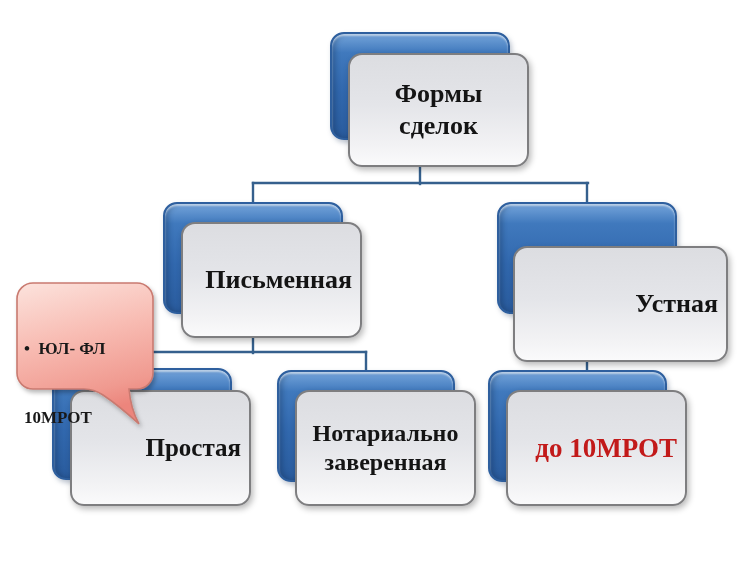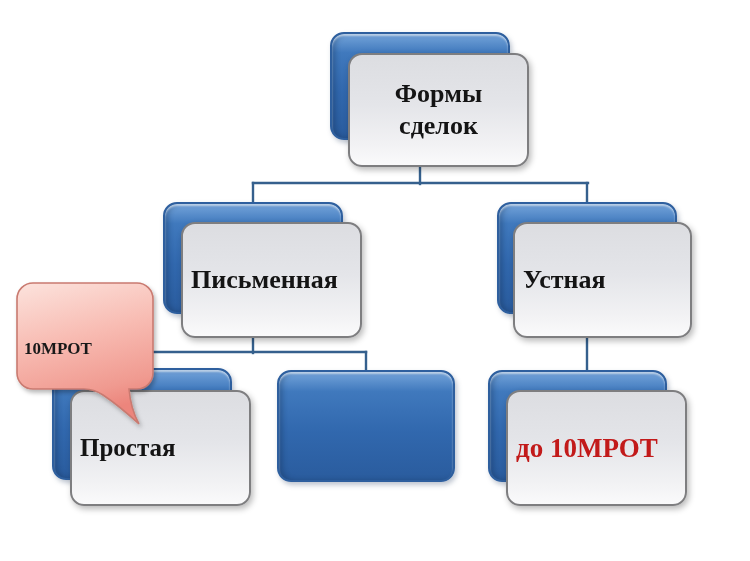--- a/index.html
+++ b/index.html
@@ -44,38 +44,38 @@
     left: 18px; top: 20px;
     width: 181px;
     height: 116px;
     border-radius: 14px;
     background: linear-gradient(180deg, #dcdde1 0%, #e4e5e9 45%, #f2f2f4 82%, #fafafb 100%);
     border: 2px solid #7e7e80;
     box-shadow: 2px 3px 6px rgba(0,0,0,.28);
     box-sizing: border-box;
     display: flex;
     align-items: center;
-    justify-content: flex-start;
+    justify-content: flex-end;
     text-align: center;
     padding: 6px 8px;
   }
   .lbl {
     font-weight: 700;
     font-size: 26px;
     line-height: 1.22;
     color: #141414;
     letter-spacing: 0px;
   }
   
   .n-forms     { left: 330px; top: 32px;  }
   .n-forms .back  { height: 108px; }
   .n-forms .front { top: 21px; height: 114px; }
   .n-written   { left: 163px; top: 202px; text-decoration: underline; }
   .n-oral      { left: 497px; top: 202px; }
-  .n-oral .front  { width: 179px; left: 16px; }
+  .n-oral .front  { width: 215px; left: 16px; margin-top: 24px; }
   .n-simple    { left: 52px;  top: 368px; }
   .n-simple .front { top: 22px; }
   .n-notarized { left: 277px; top: 370px; }
   .n-notarized .back { width: 178px; }
   .n-notarized .lbl  { font-size: 24px; }
   .n-upto      { left: 488px; top: 370px; padding-left: 44px; }
   .n-upto .back { width: 179px; }
   .n-upto .lbl { font-size: 27px; color: #c21a1a; }
   .n-simple .lbl { font-size: 25px; }
 
@@ -139,20 +139,23 @@
 
   <div class="node n-simple">
     <div class="back"></div>
     <div class="front">
       <span class="lbl">Простая</span>
     </div>
   </div>
 
   <div class="node n-notarized">
     <div class="back"></div>
+    <div class="front">
+      <span class="lbl">Нотариально заверенная</span>
+    </div>
   </div>
 
   <div class="node n-upto">
     <div class="back"></div>
     <div class="front">
       <span class="lbl">до 10МРОТ</span>
     </div>
   </div>
 
   <svg class="callout-svg" width="750" height="561">
@@ -167,16 +170,17 @@
         <feDropShadow dx="2" dy="3" stdDeviation="2.2" flood-color="#000000" flood-opacity="0.28"></feDropShadow>
       </filter>
     </defs>
     <path d="M 33 283 H 137 A 16 16 0 0 1 153 299 V 373 A 16 16 0 0 1 137 389
          H 129 C 130 401 133 413 139 424 C 127 413 112 401 103 395
          C 97 391 91 389 84 389 H 33 A 16 16 0 0 1 17 373 V 299
          A 16 16 0 0 1 33 283 Z" fill="url(#gCallout)" stroke="#c97a70" stroke-width="1.6" filter="url(#fShadow)"></path>
   </svg>
 
   <div class="callout-text">
+    <div>•  ЮЛ- ФЛ</div>
     <div>10МРОТ</div>
   </div>
 
 </div>
 
 </body></html>

